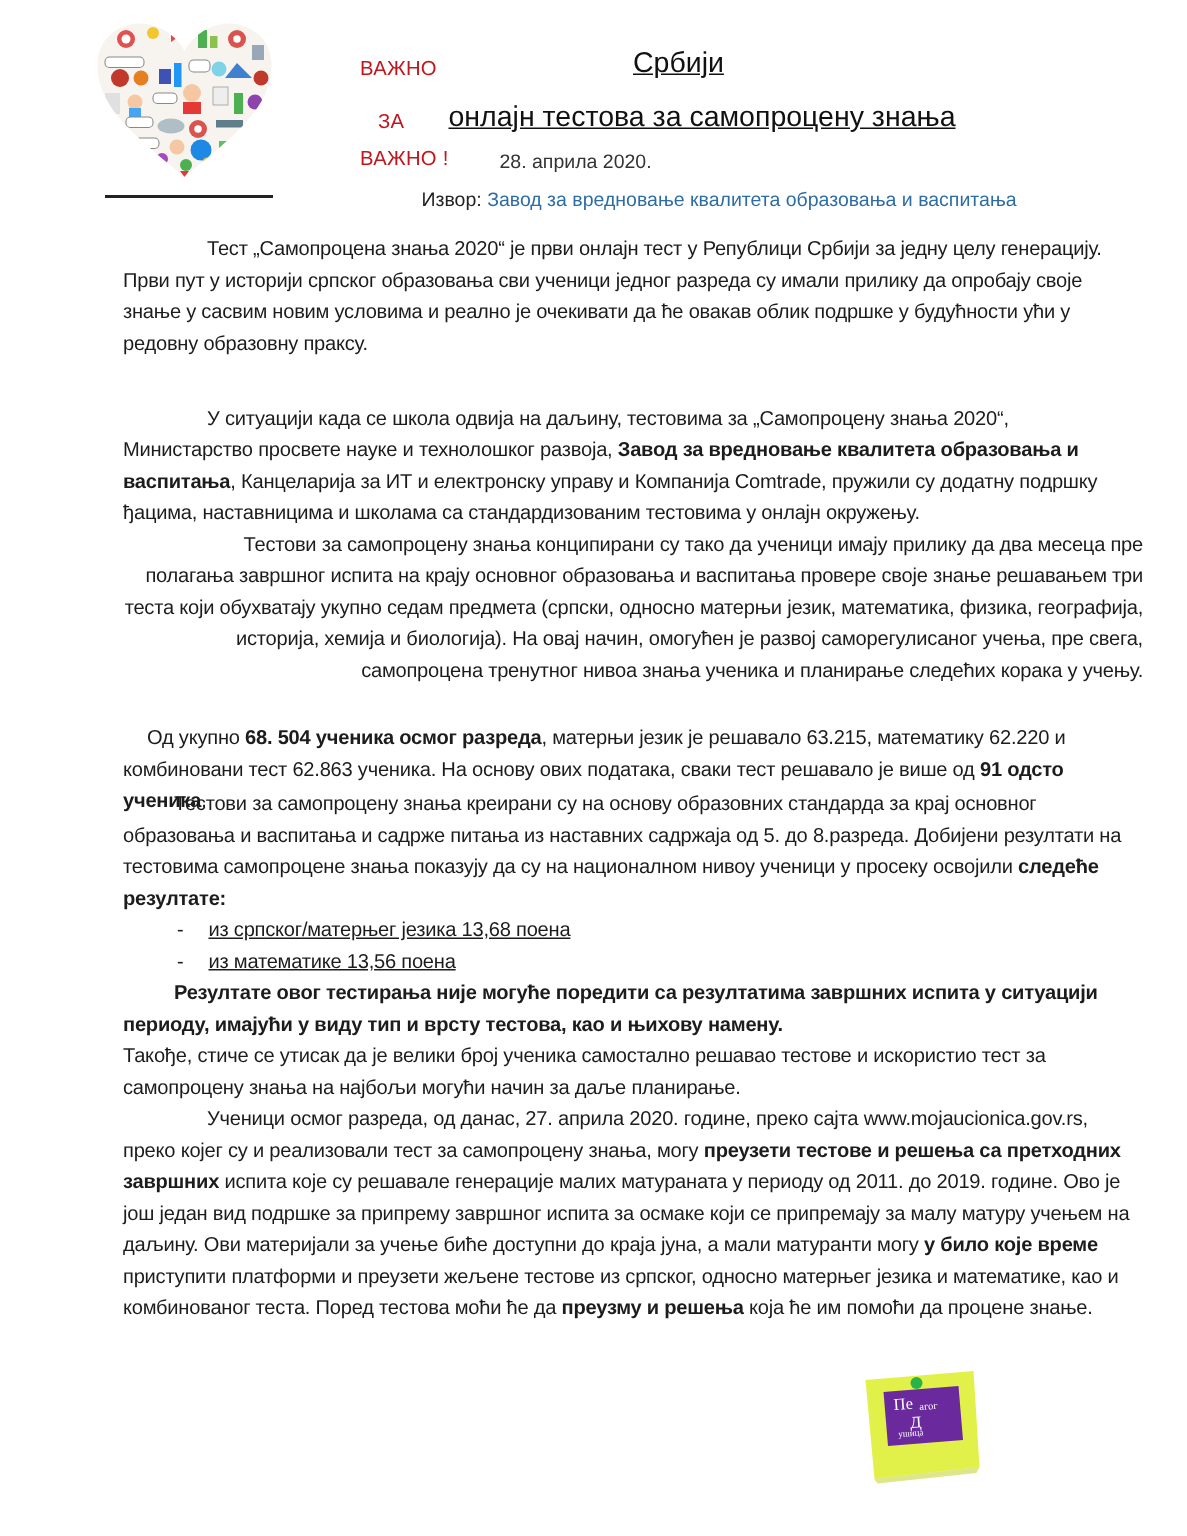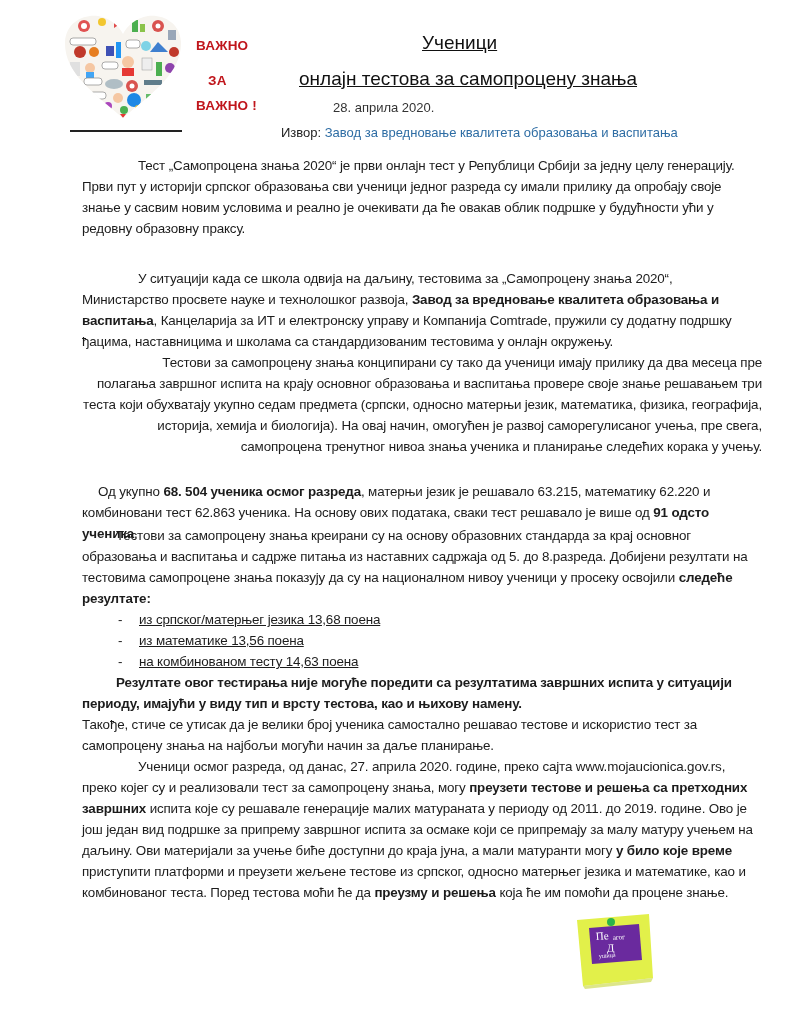--- a/index.html
+++ b/index.html
@@ -5,21 +5,21 @@
     html, body { margin: 0; padding: 0; background: #ffffff; }
     body {
       width: 791px; height: 1024px; position: relative; overflow: hidden;
       font-family: "Liberation Sans", "DejaVu Sans", sans-serif;
       color: #1a1a1a;
     }
     .heart-wrap { position: absolute; left: 62px; top: 12px; width: 122px; height: 118px; }
     .heart-wrap svg { width: 122px; height: 108px; display: block; }
     .heart-rule { position: absolute; left: 70px; top: 130px; width: 112px; height: 2px; background: #222; }
 
-    .important { position: absolute; color: #c0161c; font-weight: bold; font-size: 13.5px; letter-spacing: 0.2px; }
+    .important { position: absolute; color: #c0161c; font-weight: normal; font-size: 13.5px; letter-spacing: 0.2px; margin-left: 44px; }
     .imp1 { left: 196px; top: 38px; }
     .imp2 { left: 208px; top: 73px; }
     .imp3 { left: 196px; top: 98px; }
 
     .title1 { position: absolute; left: 422px; top: 32px; font-size: 19px; text-decoration: underline; color: #111; }
     .title2 { position: absolute; left: 299px; top: 68px; font-size: 19px; text-decoration: underline; color: #111; }
     .date { position: absolute; left: 333px; top: 100px; font-size: 13px; color: #333; }
     .source { position: absolute; left: 281px; top: 125px; font-size: 13px; color: #222; }
     .source .link { color: #2e6da4; }
 
@@ -97,21 +97,21 @@
       <path d="M58 102 l3 4 l3 -4z" fill="#e53935"></path>
     </g>
   </svg>
 </div>
 <div class="heart-rule"></div>
 
 <div class="important imp1">ВАЖНО</div>
 <div class="important imp2">ЗА</div>
 <div class="important imp3">ВАЖНО  !</div>
 
-<div class="title1">Ученици</div>
+<div class="title1">Србији</div>
 <div class="title2">онлајн тестова за самопроцену знања</div>
 <div class="date">28. априла 2020.</div>
 <div class="source">
   <span>Извор: </span><span class="link">Завод за вредновање квалитета образовања и васпитања</span>
 </div>
 
 <div class="body-text" style="top:155px;">
   <p class="indent-big">Тест „Самопроцена знања 2020“ је први онлајн тест у Републици Србији за једну целу генерацију. Први пут у историји српског образовања сви ученици једног разреда су имали прилику да опробају своје знање у сасвим новим условима и реално је очекивати да ће овакав облик подршке у будућности ући у редовну образовну праксу.</p>
 </div>
 
@@ -125,21 +125,21 @@
 
 <div class="body-text" style="top:481px;">
   <p class="indent-sm"><span>Од укупно </span><b>68. 504 ученика осмог разреда</b><span>, матерњи језик је решавало 63.215, математику 62.220 и комбиновани тест 62.863 ученика. На основу ових података,  сваки тест решавало је више од </span><b>91 одсто ученика</b><span>.</span></p>
 </div>
 
 <div class="body-text" style="top:525px;">
   <p class="indent-xs"><span>Тестови за самопроцену знања креирани су на основу образовних стандарда за крај основног образовања и васпитања и садрже питања  из наставних садржаја од 5. до 8.разреда. Добијени резултати на тестовима самопроцене знања показују да су на националном нивоу ученици у просеку освојили </span><b>следеће резултате:</b></p>
   <ul class="results">
     <li><span class="dash">-</span><span class="txt">из српског/матерњег језика 13,68 поена</span></li>
     <li><span class="dash">-</span><span class="txt">из математике 13,56 поена</span></li>
-    <li><span class="dash">-</span><span class="txt">на комбинованом тесту 14,63 поена</span></li>
+    <li><span class="dash">-</span></li>
   </ul>
   <p class="indent-xs"><b>Резултате овог тестирања није могуће поредити са  резултатима завршних испита у ситуацији периоду, имајући у виду тип и врсту тестова, као и њихову намену.</b></p>
   <p>Такође, стиче се утисак да је велики број ученика самостално решавао тестове и искористио тест за самопроцену знања на најбољи могући начин за даље планирање.</p>
   <p class="indent-big"><span>Ученици осмог разреда, од данас, 27. априла 2020. године, преко сајта www.mojaucionica.gov.rs, преко којег су и реализовали тест за самопроцену знања, могу </span><b>преузети тестове и решења са претходних завршних</b><span> испита које су решавале генерације малих матураната у периоду од 2011. до 2019. године. Ово је још један вид подршке за припрему завршног испита за осмаке који се припремају за малу матуру учењем на даљину. Ови материјали за учење биће доступни до краја јуна, а мали матуранти могу </span><b>у било које време</b><span> приступити платформи и преузети жељене тестове из српског, односно матерњег језика и математике, као и комбинованог теста. Поред тестова моћи ће да </span><b>преузму и решења</b><span> која ће им помоћи да процене знање.</span></p>
 </div>
 
 <div class="sticky">
   <svg viewBox="0 0 90 84" width="90" height="84">
     <path d="M8 14 L80 8 L84 72 L14 80 Z" fill="#e2f04a"></path>
     <path d="M14 80 L84 72 L82 76 L16 83 Z" fill="#c7d63a" opacity="0.6"></path>

